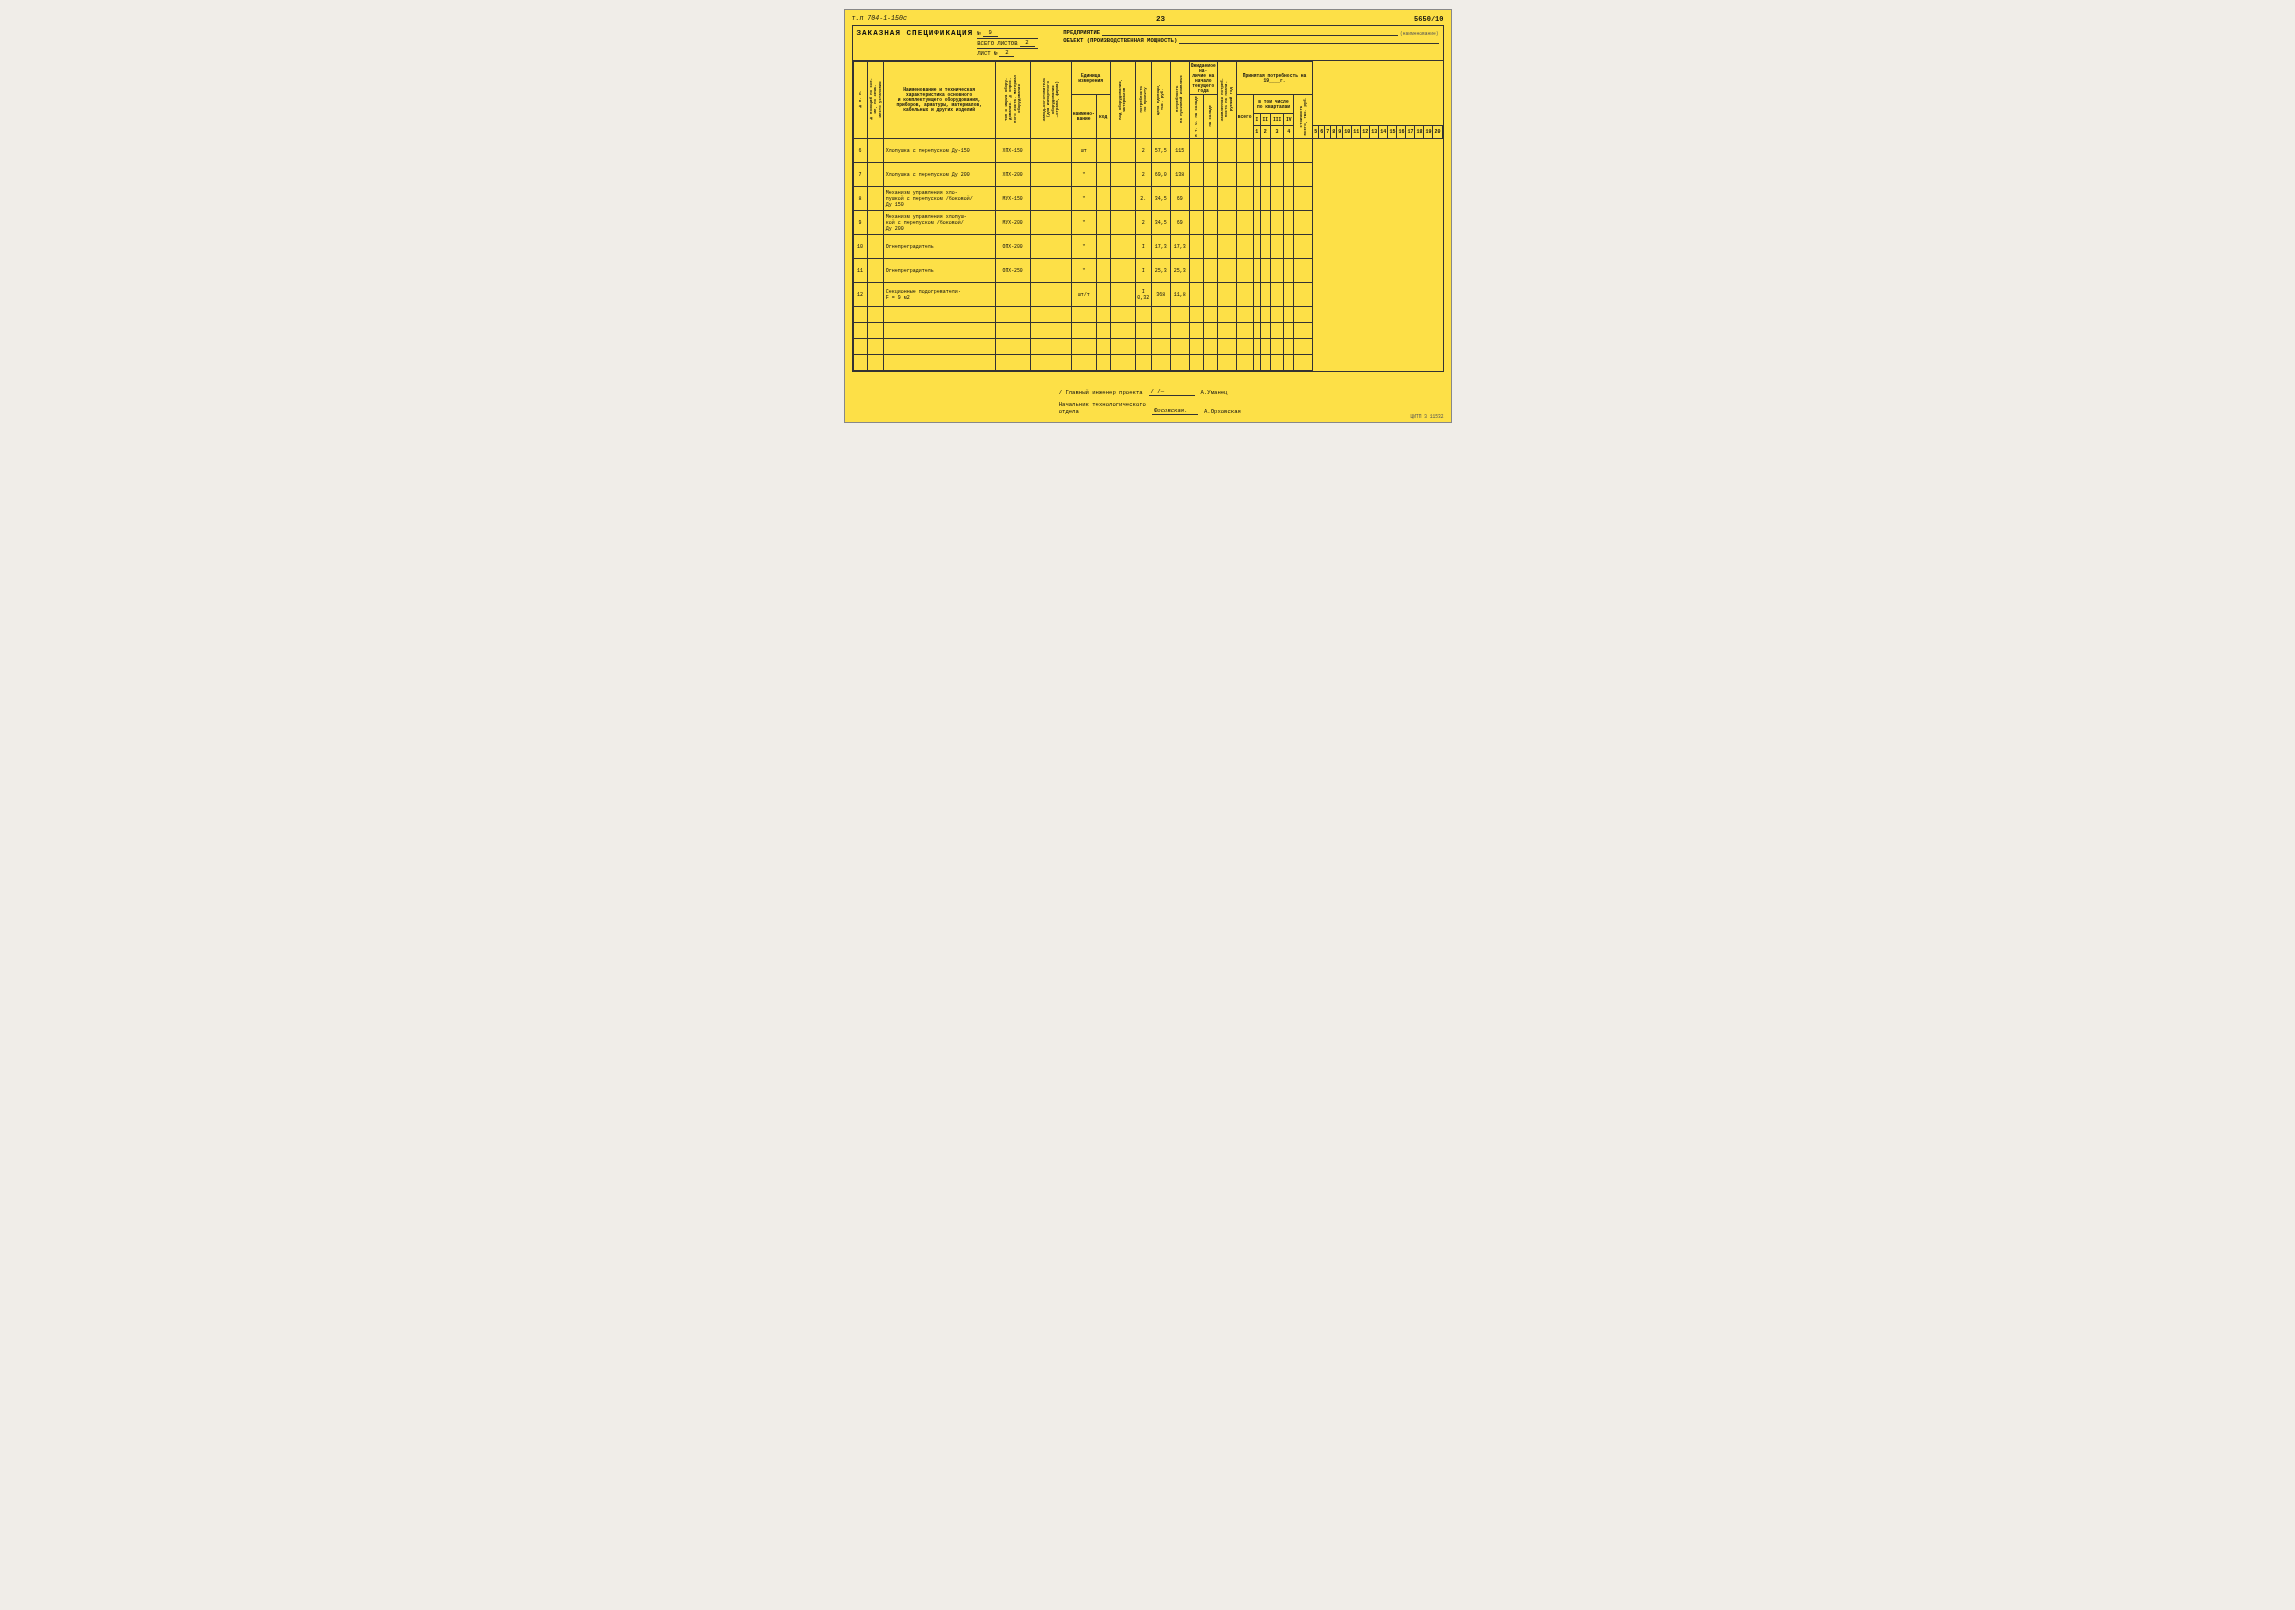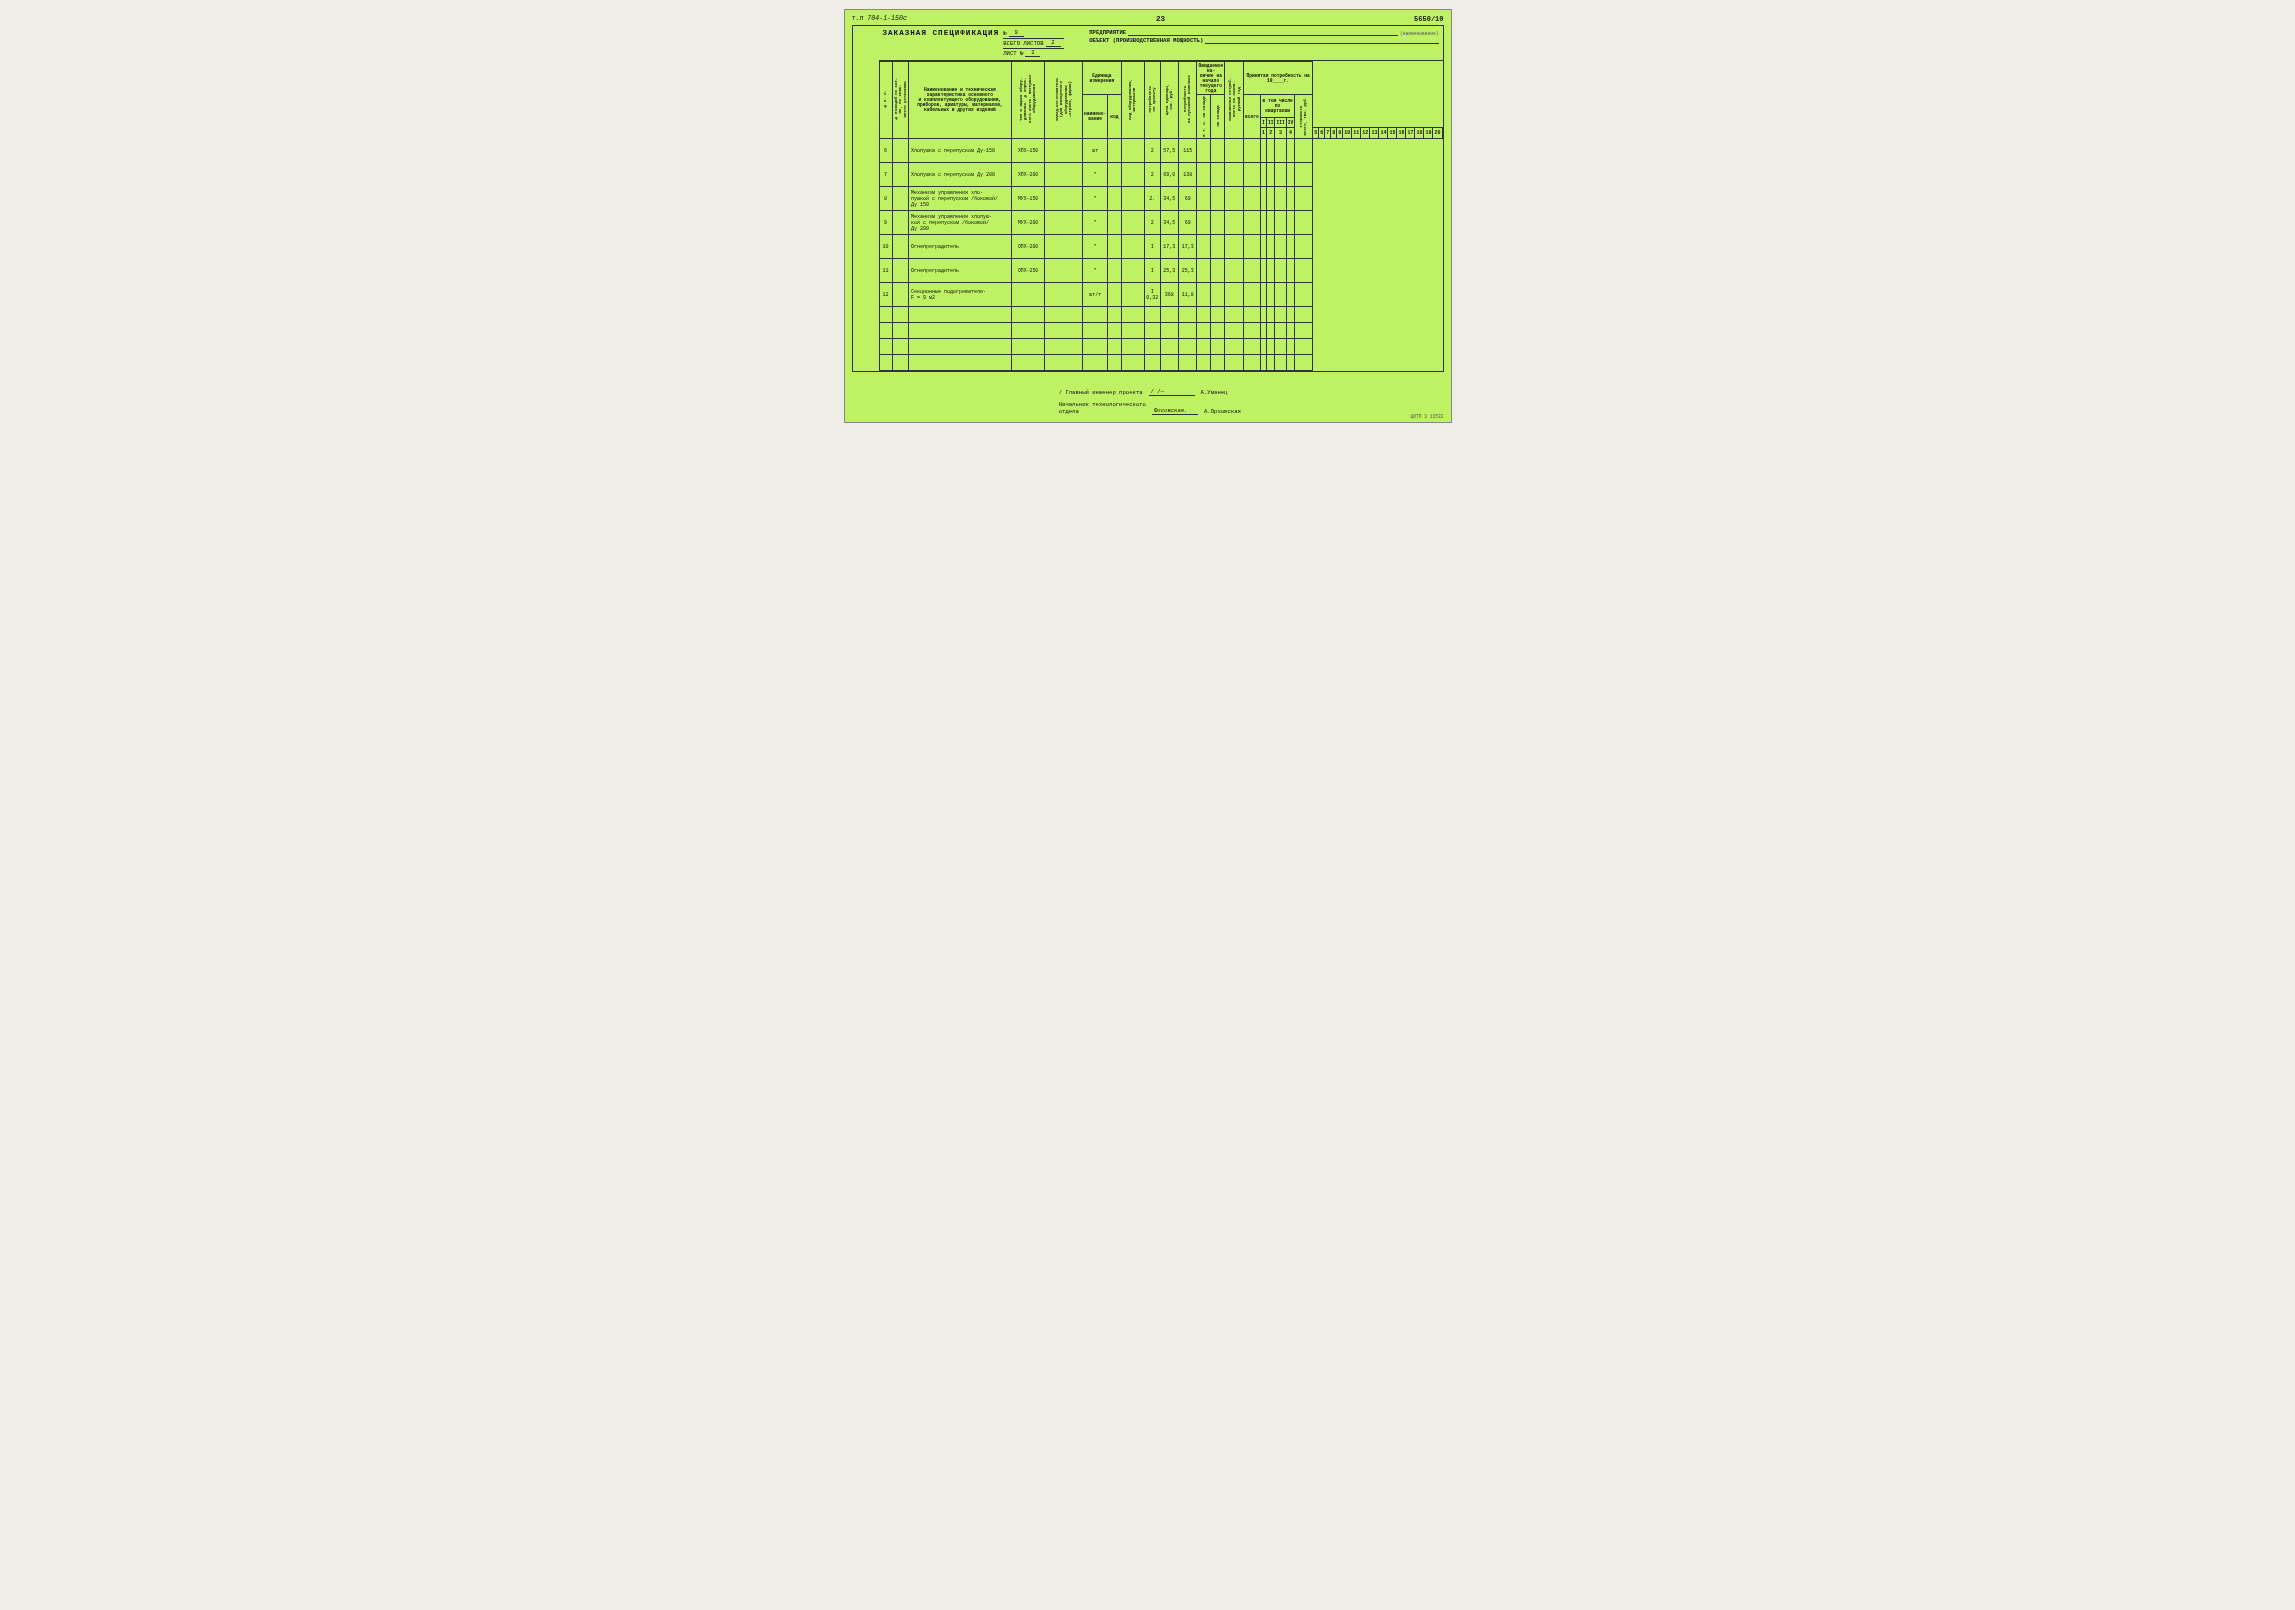--- a/index.html
+++ b/index.html
@@ -4,21 +4,21 @@
   <style>
     * { box-sizing: border-box; margin: 0; padding: 0; }
     body {
       background: #f0ede8;
       font-family: 'Courier New', Courier, monospace;
       font-size: 5.6px;
       color: #111;
       padding: 9px;
     }
     .page {
-      background: #bef264;
+      background: #fde047;
       border: 0.8px solid #888;
       padding: 5px 7px 7px 7px;
       width: 100%;
       max-width: 608px;
       margin: 0 auto;
       position: relative;
     }
     .top-meta {
       display: flex;
       justify-content: space-between;
@@ -26,21 +26,20 @@
       margin-bottom: 2px;
       font-size: 6.6px;
     }
     .top-left { font-style: italic; font-size: 6.6px; }
     .top-center { font-size: 7.6px; font-weight: bold; }
     .top-right { font-size: 7px; font-weight: bold; }
 
     .header-section {
       border: 0.8px solid #333;
       margin-bottom: 16px;
-      padding-left: 26px;
     }
     .header-top {
       display: flex;
       align-items: flex-start;
       padding: 2.5px 4px 2px 4px;
       border-bottom: 0.5px solid #333;
       gap: 15px;
     }
     .spec-title {
       font-size: 7.6px;

